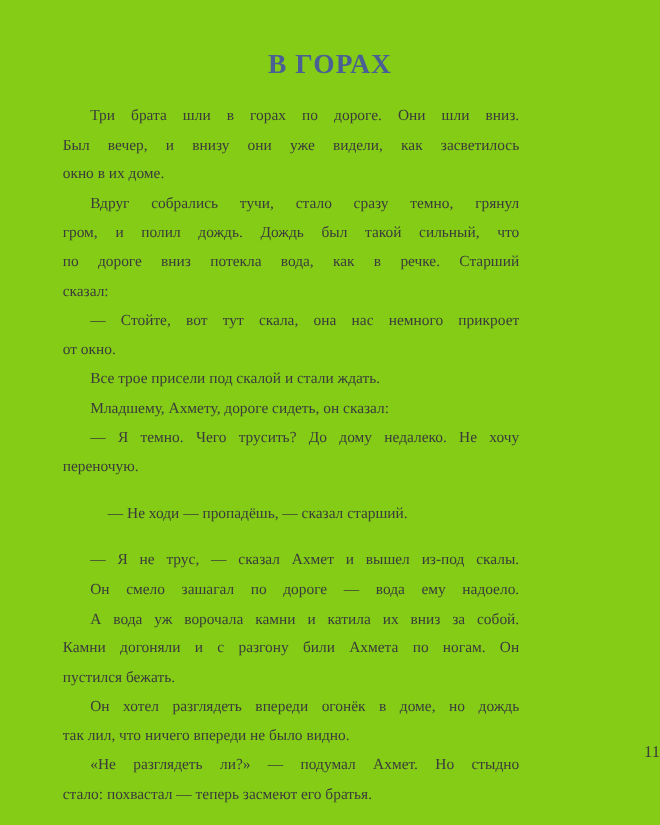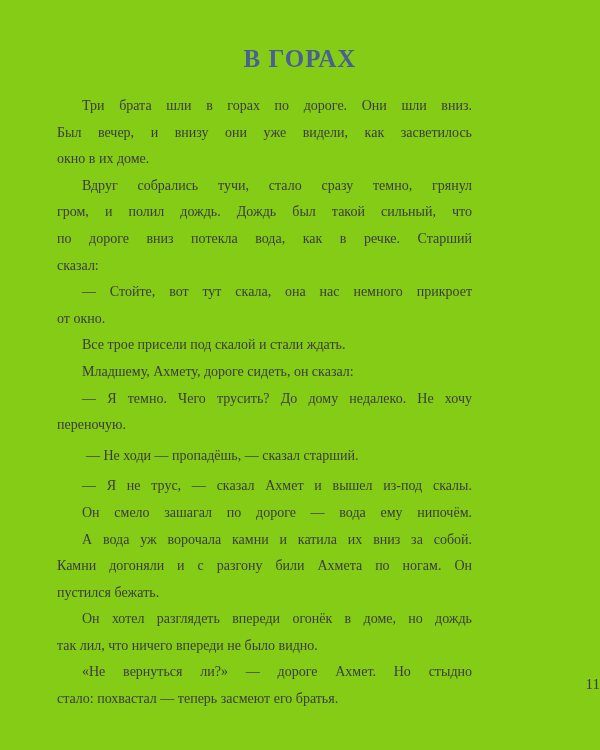--- a/index.html
+++ b/index.html
@@ -97,45 +97,45 @@
 
     <p style="margin:0">
       <span class="line indent last">Младшему, Ахмету, дороге сидеть, он сказал:</span>
     </p>
 
     <p style="margin:0">
       <span class="line indent">— Я темно. Чего трусить? До дому недалеко. Не хочу</span>
       <span class="line last">переночую.</span>
     </p>
 
-    <p style="margin:4px">
+    <p style="margin:16px">
       <span class="line indent last">— Не ходи — пропадёшь, — сказал старший.</span>
     </p>
 
     <p style="margin:0">
       <span class="line indent">— Я не трус, — сказал Ахмет и вышел из-под скалы.</span>
     </p>
 
     <p style="margin:0">
-      <span class="line indent">Он смело зашагал по дороге — вода ему нипочём.</span>
+      <span class="line indent">Он смело зашагал по дороге — вода ему надоело.</span>
     </p>
 
     <p style="margin:0">
       <span class="line indent">А вода уж ворочала камни и катила их вниз за собой.</span>
       <span class="line">Камни догоняли и с разгону били Ахмета по ногам. Он</span>
       <span class="line last">пустился бежать.</span>
     </p>
 
     <p style="margin:0">
       <span class="line indent">Он хотел разглядеть впереди огонёк в доме, но дождь</span>
       <span class="line last">так лил, что ничего впереди не было видно.</span>
     </p>
 
     <p style="margin:0">
-      <span class="line indent">«Не вернуться ли?» — дороге Ахмет. Но стыдно</span>
+      <span class="line indent">«Не разглядеть ли?» — подумал Ахмет. Но стыдно</span>
       <span class="line last">стало: похвастал — теперь засмеют его братья.</span>
     </p>
 
   </div>
 
   <div class="page-number">11</div>
 
 </div>
 
 </body></html>

